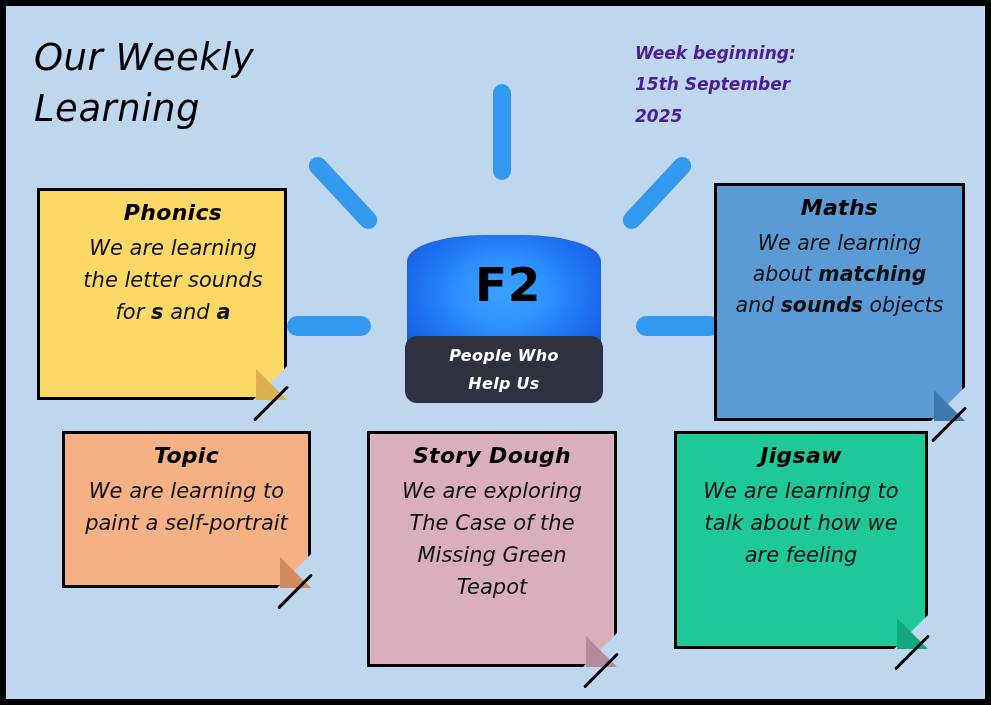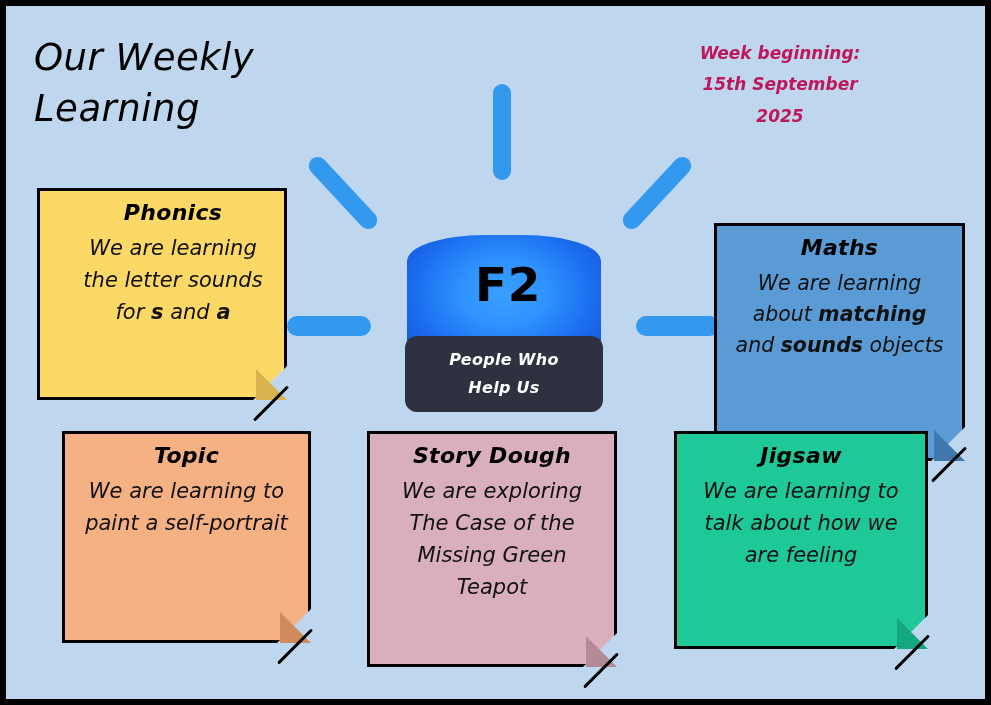--- a/index.html
+++ b/index.html
@@ -31,27 +31,27 @@
     line-height: 1.38;
     letter-spacing: 0.5px;
     color: #000000;
     white-space: pre-line;
   }
   .weekbeg {
     position: absolute;
     right: 60px;
     top: 32px;
     width: 290px;
-    text-align: center;
+    text-align: left;
     font-family: "DejaVu Sans", sans-serif;
     font-weight: bold;
     font-style: italic;
     font-size: 17px;
     line-height: 1.85;
-    color: #be185d;
+    color: #4c1d95;
     white-space: pre-line;
   }
 
   
   .ray {
     position: absolute;
     background: #3399ee;
     border-radius: 999px;
   }
   .ray-up      { left: 487px; top: 78px;  width: 18px; height: 96px; }
@@ -89,21 +89,21 @@
     font-weight: bold;
     font-size: 47px;
     color: #000000;
     letter-spacing: 0.5px;
   }
   .hub-box {
     position: absolute;
     left: 399px;
     top: 330px;
     width: 198px;
-    height: 76px;
+    height: 67px;
     background: #2e3140;
     border-radius: 12px;
     display: flex;
     flex-direction: column;
     align-items: center;
     justify-content: center;
   }
   .hub-box span {
     font-family: "DejaVu Sans", sans-serif;
     font-weight: bold;
@@ -170,22 +170,22 @@
     height: 3px;
     border-radius: 2px;
   }
   .fold .edge1 { right: -1px; bottom: 12px; width: 48px;
                  transform: rotate(-45deg); transform-origin: 100% 50%; }
 
   
   #card-phonics    { left: 31px;  top: 182px; width: 250px; height: 212px;
                      background: #fcd966; padding-left: 33px; }
   #card-maths      { left: 708px; top: 177px; width: 251px; height: 238px;
-                     background: #5a9bd5; margin-top: 40px; }
-  #card-topic      { left: 56px;  top: 425px; width: 249px; height: 212px;
+                     background: #5a9bd5; }
+  #card-topic      { left: 56px;  top: 425px; width: 249px; height: 157px;
                      background: #f5b183; }
   #card-storydough { left: 361px; top: 425px; width: 250px; height: 236px;
                      background: #d9aebd; }
   #card-jigsaw     { left: 668px; top: 425px; width: 254px; height: 218px;
                      background: #1fc899; }
 
   #card-maths p      { font-size: 20.5px; }
   #card-storydough p { font-size: 21px; }
 </style>
 </head>

